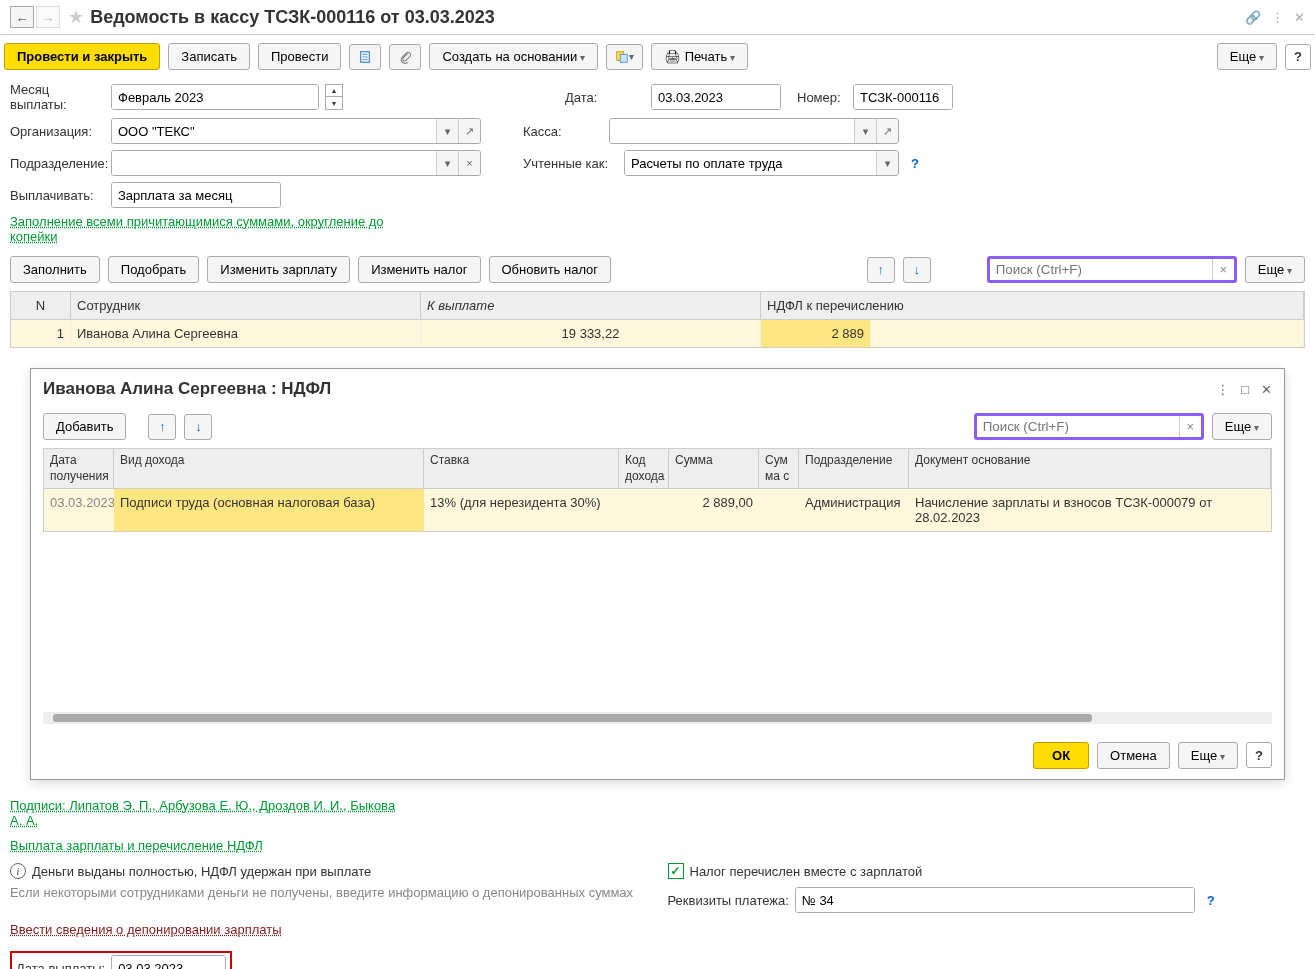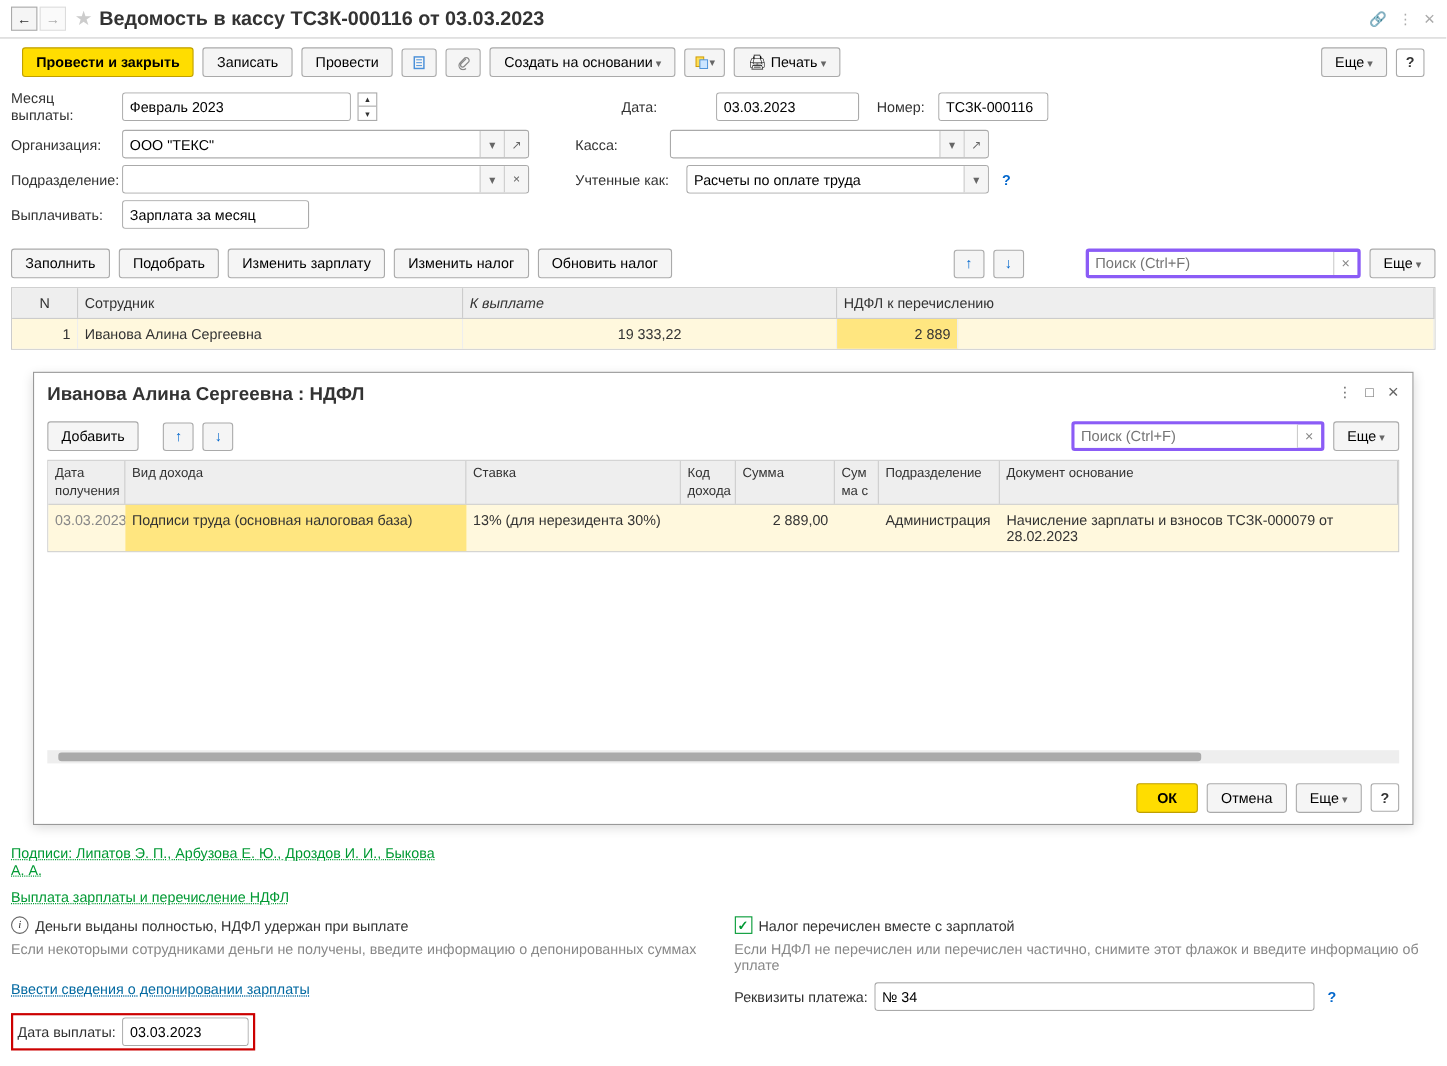--- a/index.html
+++ b/index.html
@@ -2,49 +2,49 @@
 <html><head>
 <meta charset="utf-8">
 <style>
 * { box-sizing: border-box; margin: 0; padding: 0; }
 body { font-family: Arial, sans-serif; font-size: 13px; color: #333; background: #fff; width: 1315px; }
 .titlebar { display: flex; align-items: center; padding: 6px 10px; border-bottom: 1px solid #ccc; }
 .nav-btn { width: 24px; height: 22px; border: 1px solid #aaa; background: #f5f5f5; display: flex; align-items: center; justify-content: center; cursor: pointer; margin-right: 2px; }
 .star { color: #ccc; font-size: 18px; margin: 0 6px; }
 .title { font-size: 18px; font-weight: bold; flex: 1; }
 .titlebar-right { display: flex; gap: 10px; color: #aaa; }
-.toolbar { display: flex; align-items: center; padding: 8px 20px; gap: 8px; }
+.toolbar { display: flex; align-items: center; padding: 8px 4px; gap: 8px; }
 .btn { border: 1px solid #aaa; background: #f5f5f5; padding: 5px 12px; cursor: pointer; border-radius: 3px; font-size: 13px; }
 .btn-primary { background: #ffdd00; border-color: #c0a000; font-weight: bold; }
 .btn-ok { background: #ffdd00; border-color: #c0a000; font-weight: bold; padding: 5px 18px; }
 .btn-icon { padding: 5px 8px; min-width: 28px; display: flex; align-items: center; justify-content: center; }
 .btn-drop::after { content: " ▾"; color: #666; font-size: 10px; }
 .spacer { flex: 1; }
 .form-area { padding: 4px 10px; }
 .form-row { display: flex; align-items: center; margin-bottom: 6px; gap: 6px; }
 .label { width: 95px; }
 .input-group { display: flex; border: 1px solid #aaa; border-radius: 3px; overflow: hidden; height: 26px; align-items: stretch; }
 .input-field { border: none; padding: 3px 6px; font-size: 13px; outline: none; }
 .input-btn { width: 22px; border-left: 1px solid #ccc; background: #f5f5f5; display: flex; align-items: center; justify-content: center; font-size: 11px; color: #666; cursor: pointer; }
 .link-green { color: #009933; text-decoration: underline dotted; cursor: pointer; }
-.link-blue { color: #0369a1; text-decoration: underline dotted; cursor: pointer; }
+.link-blue { color: #7f1d1d; text-decoration: underline dotted; cursor: pointer; }
 .action-toolbar { display: flex; gap: 8px; padding: 8px 10px; align-items: center; }
 .arrow-btn { width: 28px; height: 26px; border: 1px solid #aaa; background: #f5f5f5; display: flex; align-items: center; justify-content: center; cursor: pointer; border-radius: 3px; }
 .search-box { display: flex; border: 3px solid #8b5cf6; border-radius: 3px; width: 250px; }
 .search-box input { border: none; flex: 1; padding: 3px 6px; outline: none; }
 .search-box .clear { width: 22px; display: flex; align-items: center; justify-content: center; border-left: 1px solid #ccc; color: #888; cursor: pointer; }
 .table { border: 1px solid #ccc; margin: 0 10px; }
 .table-header { display: flex; background: #eee; border-bottom: 1px solid #ccc; }
 .table-header .cell { padding: 6px; border-right: 1px solid #ccc; font-weight: normal; }
 .table-row { display: flex; }
 .table-row .cell { padding: 6px; border-right: 1px solid #eee; }
 .row-highlight { background: #fff8dd; }
 .cell-highlight { background: #ffe680; }
 .popup { position: relative; margin: 20px 30px 10px 30px; border: 1px solid #999; background: #fff; box-shadow: 0 3px 10px rgba(0,0,0,0.15); }
-.popup-header { display: flex; align-items: flex-start; padding: 10px 12px; }
+.popup-header { display: flex; align-items: center; padding: 10px 12px; }
 .popup-title { font-size: 17px; font-weight: bold; flex: 1; }
 .popup-controls { display: flex; gap: 12px; color: #666; }
 .popup-controls span { cursor: pointer; }
 .popup-toolbar { display: flex; align-items: center; gap: 8px; padding: 4px 12px 8px; }
 .popup-table { margin: 0 12px; border: 1px solid #ccc; }
 .popup-table-header { display: flex; background: #eee; border-bottom: 1px solid #ccc; }
 .popup-table-header .cell { padding: 4px 6px; border-right: 1px solid #ccc; font-size: 12px; line-height: 1.3; }
 .popup-table-row { display: flex; }
 .popup-table-row .cell { padding: 6px; }
 .popup-scrollbar { height: 12px; background: #eee; margin: 180px 12px 8px; position: relative; }
@@ -167,20 +167,23 @@
   </div>
 
   <div class="form-row">
     <div class="label">Выплачивать:</div>
     <div class="input-group" style="width:170px;">
       <input class="input-field" style="flex: 1 1 0%;" value="Зарплата за месяц">
 
     </div>
   </div>
 
+  <div style="max-width:400px;margin-top:4px;">
+    <a class="link-green">Заполнение всеми причитающимися суммами, округление до копейки</a>
+  </div>
 </div>
 
 <div class="action-toolbar">
   <button class="btn">Заполнить</button>
   <button class="btn">Подобрать</button>
   <button class="btn">Изменить зарплату</button>
   <button class="btn">Изменить налог</button>
   <button class="btn">Обновить налог</button>
   <div class="spacer"></div>
   <div class="arrow-btn" style="color:#0066cc;">↑</div>
@@ -286,21 +289,20 @@
           <input class="input-field" style="flex: 1 1 0%;" value="03.03.2023">
 
         </div>
       </div>
     </div>
     <div class="col">
       <div class="info-row">
         <div class="checkbox">✓</div>
         <span>Налог перечислен вместе с зарплатой</span>
       </div>
-      <div class="gray-text" style="margin-top:6px;">Если НДФЛ не перечислен или перечислен частично, снимите этот флажок и введите информацию об уплате</div>
       <div class="info-row" style="margin-top:8px;">
         <span>Реквизиты платежа:</span>
         <div class="input-group" style="flex:1;max-width:400px;">
           <input class="input-field" style="flex: 1 1 0%;" value="№ 34">
         </div>
         <span class="help-icon">?</span>
       </div>
     </div>
   </div>
 

